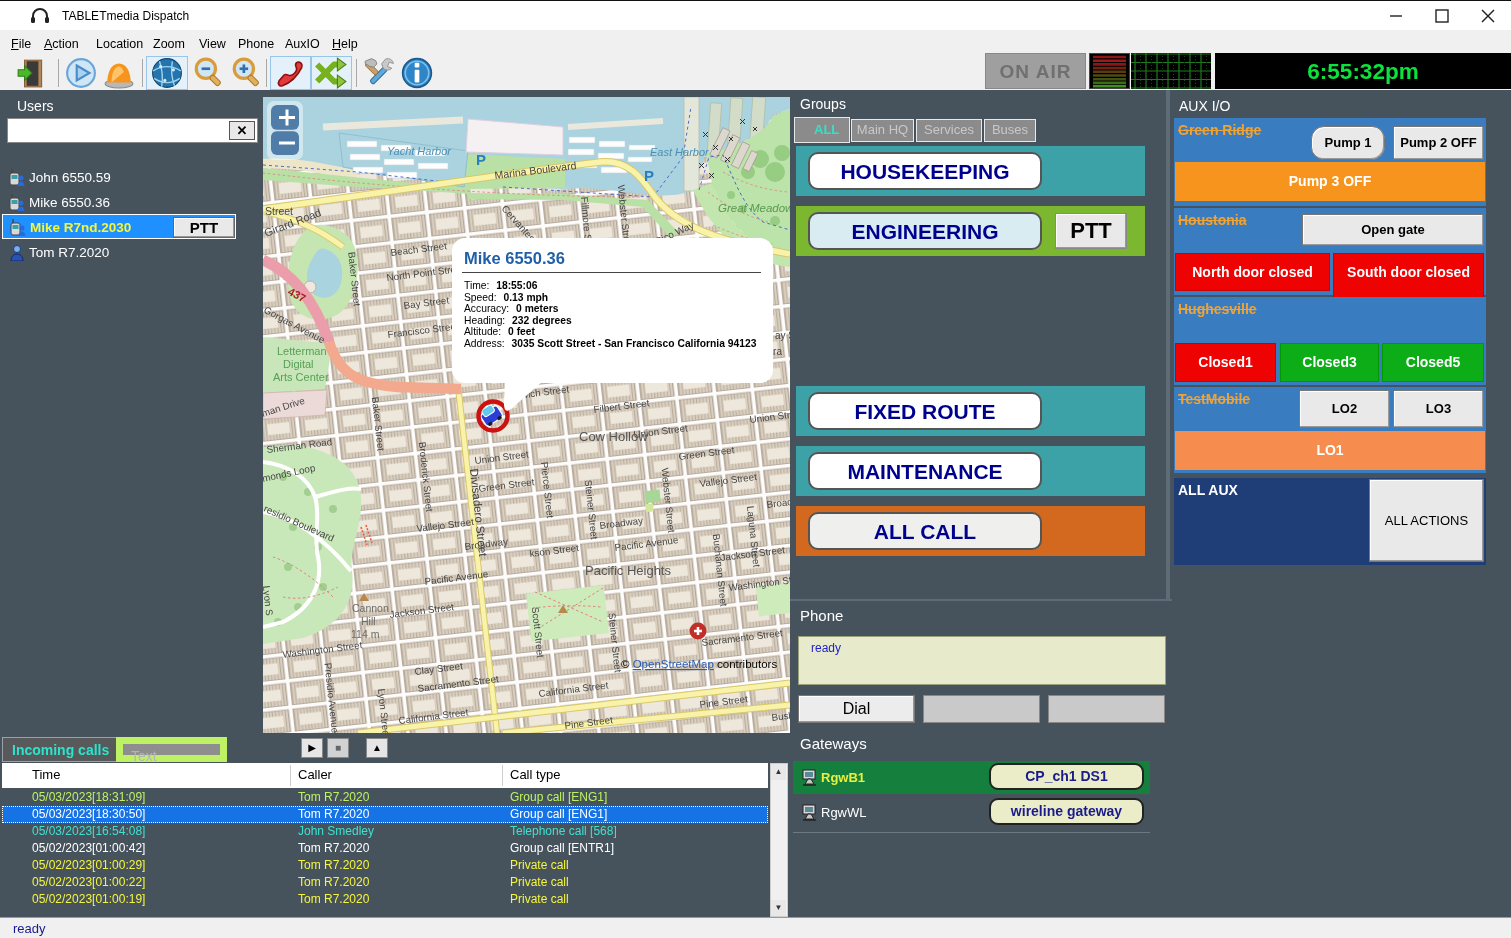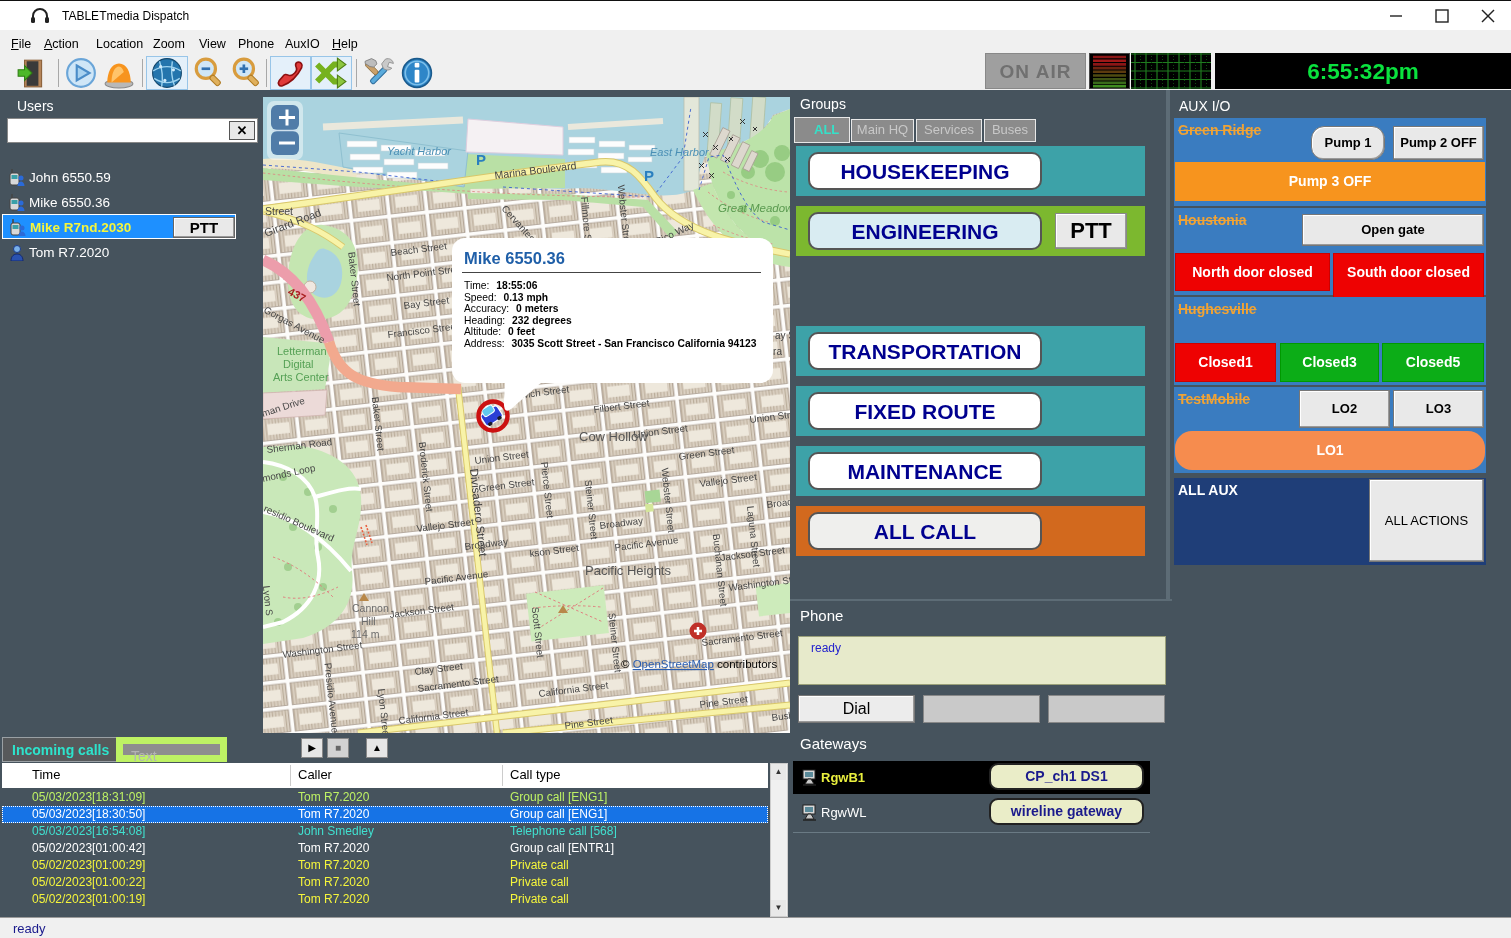--- a/index.html
+++ b/index.html
@@ -566,23 +566,20 @@
   <div class="gtab" style="left:61px;width:63px;background:#8b8b8b;border:1px solid #e8e8e8;color:#c8c8c8;line-height:20px;">Main HQ</div>
   <div class="gtab" style="left:126px;width:66px;background:#8b8b8b;border:1px solid #e8e8e8;color:#c8c8c8;line-height:20px;">Services</div>
   <div class="gtab" style="left:194px;width:52px;background:#8b8b8b;border:1px solid #e8e8e8;color:#c8c8c8;line-height:20px;">Buses</div>
   <div class="grow" style="top:56px;background:#3da2a8">
       <div class="gbtn"><span>HOUSEKEEPING</span></div>
     </div>
   <div class="grow" style="top:116px;background:#7cb82f">
       <div class="gbtn" style="background:#d9ecf2"><span>ENGINEERING</span></div>
     <div style="position:absolute;left:259px;top:7px;width:72px;height:36px;background:#e9e9e9;border:1px solid #888;box-shadow:inset -1px -1px 0 #9a9a9a, inset 1px 1px 0 #fff;color:#000;font-weight:bold;font-size:22px;text-align:center;line-height:34px;">PTT</div>
     </div>
-  <div class="grow" style="top:236px;background:#3da2a8">
-      <div class="gbtn"><span>TRANSPORTATION</span></div>
-    </div>
   <div class="grow" style="top:296px;background:#3da2a8">
       <div class="gbtn"><span>FIXED ROUTE</span></div>
     </div>
   <div class="grow" style="top:356px;background:#3da2a8">
       <div class="gbtn"><span>MAINTENANCE</span></div>
     </div>
   <div class="grow" style="top:416px;background:#d2691e">
       <div class="gbtn" style="background:#efefed"><span>ALL CALL</span></div>
     </div>
 </div>
@@ -591,21 +588,21 @@
 <div class="abs" id="phone">
   <div class="title">Phone</div>
   <div id="phready">ready</div>
   <div class="phbtn" style="left:8px;background:#ececec;border:1px solid #777;box-shadow:inset -1px -1px 0 #999, inset 1px 1px 0 #fff;color:#000;font-size:16px;text-align:center;line-height:26px;">Dial</div>
   <div class="phbtn" style="left:133px;background:#c9c9c9;border:1px solid #888;"></div>
   <div class="phbtn" style="left:258px;background:#c9c9c9;border:1px solid #888;"></div>
 </div>
 
 <div class="abs" id="gateways">
   <div class="title">Gateways</div>
-  <div class="gwrow" style="top:31px;background:#000000;text-decoration:underline;">
+  <div class="gwrow" style="top:31px;background:#15803d;text-decoration:underline;">
     <svg style="position:absolute;left:8px;top:8px" width="17" height="17" viewBox="0 0 17 17">
         <rect x="2" y="1" width="12" height="9" fill="#d8d8d8" stroke="#222"></rect>
         <rect x="4" y="3" width="8" height="5" fill="#5a8a9a"></rect>
         <path d="M7 10 l-3 5 h9 l-3-5z" fill="#c8c8c8" stroke="#222"></path>
         <line x1="2" y1="16" x2="15" y2="16" stroke="#222" stroke-width="1.5"></line>
       </svg>
     <span style="position:absolute;left:28px;top:9px;color:#e9ef3e;font-weight:bold;font-size:13px;">RgwB1</span>
     <div class="gwbtn">CP_ch1 DS1</div>
   </div>
   <div class="gwrow" style="top:66px;">
@@ -642,21 +639,21 @@
     <div class="auxlbl">Hughesville</div>
     <div class="auxred" style="left:1px;top:46px;width:101px;height:39px;line-height:37px;">Closed1</div>
     <div class="auxgreen" style="left:106px;top:46px;width:99px;height:39px;line-height:37px;">Closed3</div>
     <div class="auxgreen" style="left:208px;top:46px;width:102px;height:39px;line-height:37px;">Closed5</div>
   </div>
 
   <div class="auxsec" style="top:297px;height:86px;">
     <div class="auxlbl">TestMobile</div>
     <div class="auxbtn" style="left:125px;top:3px;width:91px;height:38px;line-height:36px;">LO2</div>
     <div class="auxbtn" style="left:219px;top:3px;width:91px;height:38px;line-height:36px;">LO3</div>
-    <div style="position:absolute;left:1px;top:44px;width:310px;height:39px;background:#f68c4e;color:#fff;font-weight:bold;font-size:14px;text-align:center;line-height:39px;border-radius:17px;">LO1</div>
+    <div style="position:absolute;left:1px;top:44px;width:310px;height:39px;background:#f68c4e;color:#fff;font-weight:bold;font-size:14px;text-align:center;line-height:39px;">LO1</div>
   </div>
 
   <div class="auxsec" style="top:388px;height:87px;background:#1f3e78;">
     <div style="position:absolute;left:4px;top:4px;color:#fff;font-weight:bold;font-size:14px;">ALL AUX</div>
     <div class="auxbtn" style="left:195px;top:1px;width:115px;height:83px;line-height:81px;font-weight:normal;">ALL ACTIONS</div>
   </div>
 </div>
 
 <div class="abs" id="calls">
   <div class="ctab" style="left:2px;width:128px;background:#57595b;border:1px solid #9aa0a4;color:#2de3cc;font-weight:bold;line-height:24px;"><span style="margin-left:9px">Incoming calls</span></div>

